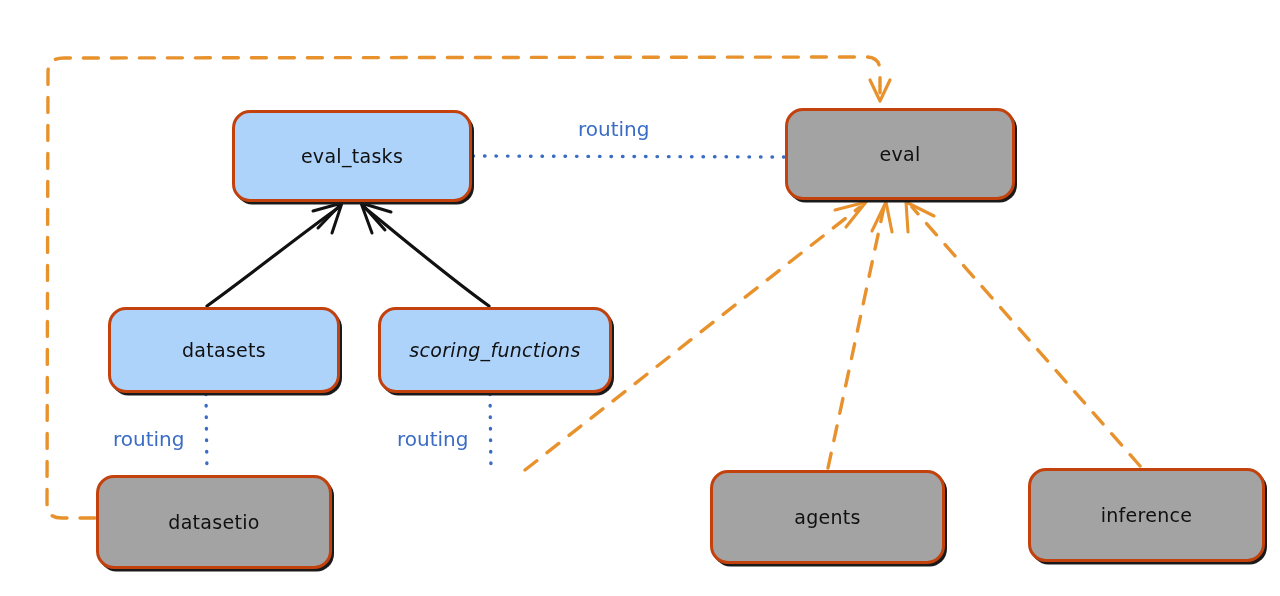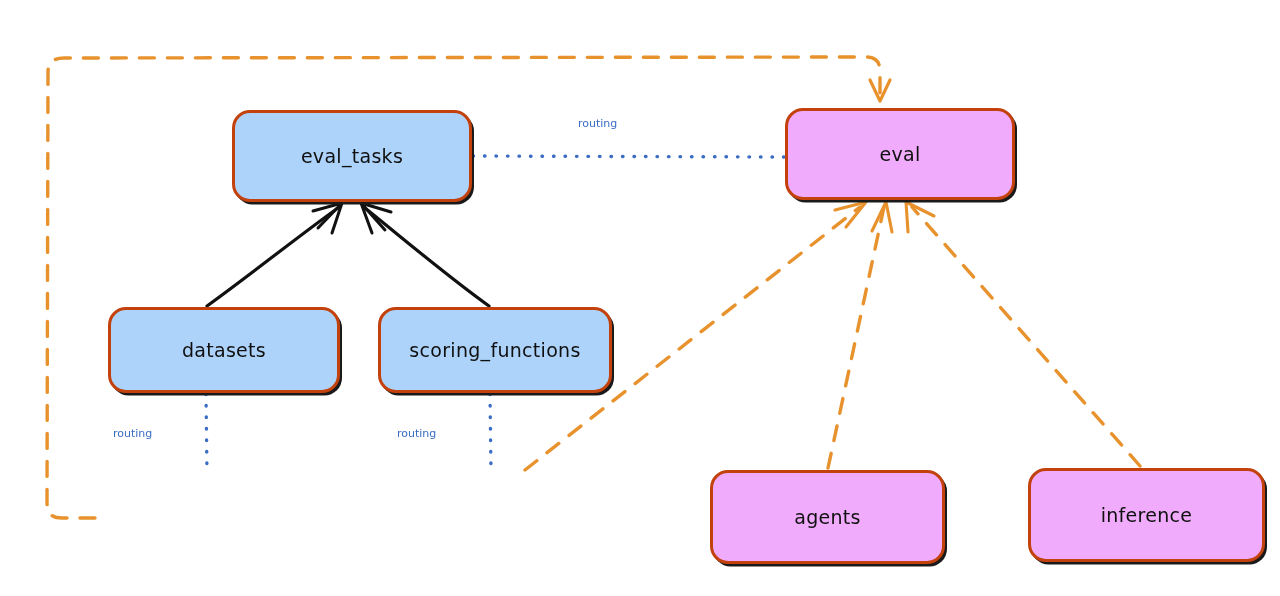--- a/index.html
+++ b/index.html
@@ -34,25 +34,25 @@
     justify-content: center;
     border: 3px solid #c2410c;
     border-radius: 18px;
     font-family: "DejaVu Sans", sans-serif;
     font-size: 19px;
     letter-spacing: 0.3px;
     color: #101010;
     box-shadow: 2.5px 3px 0 -0.5px #1a1a1a;
   }
   .node-blue { background: #addafb; background: #add3fb; }
-  .node-green { background: #f0abfc; }
+  .node-green { background: #a3a3a3; }
   .edge-label {
     position: absolute;
     font-family: "DejaVu Sans", sans-serif;
-    font-size: 11px;
+    font-size: 20px;
     color: #3a6cc4;
     white-space: nowrap;
   }
 </style>
 </head>
 <body>
 
 <div id="diagram-root">
 
   <svg id="edge-layer" viewBox="0 0 1280 596" width="1280" height="596" xmlns="http://www.w3.org/2000/svg">
@@ -106,24 +106,27 @@
   </div>
 
   <div class="node node-green" style="left:785px; top:108px; width:230px; height:92px;">
     <span>eval</span>
   </div>
 
   <div class="node node-blue" style="left:98px; top:307px; width:232px; height:86px;margin-left:10px;">
     <span>datasets</span>
   </div>
 
-  <div class="node node-blue" style="left:378px; top:307px; width:234px; height:86px;">
+  <div class="node node-blue" style="left:378px; top:307px; width:234px; height:86px;font-style:italic;">
     <span>scoring_functions</span>
   </div>
 
+  <div class="node node-green" style="left:96px; top:475px; width:236px; height:94px;">
+    <span>datasetio</span>
+  </div>
 
 
   <div class="node node-green" style="left:710px; top:470px; width:235px; height:94px;">
     <span>agents</span>
   </div>
 
   <div class="node node-green" style="left:1028px; top:468px; width:237px; height:94px;">
     <span>inference</span>
   </div>
 

